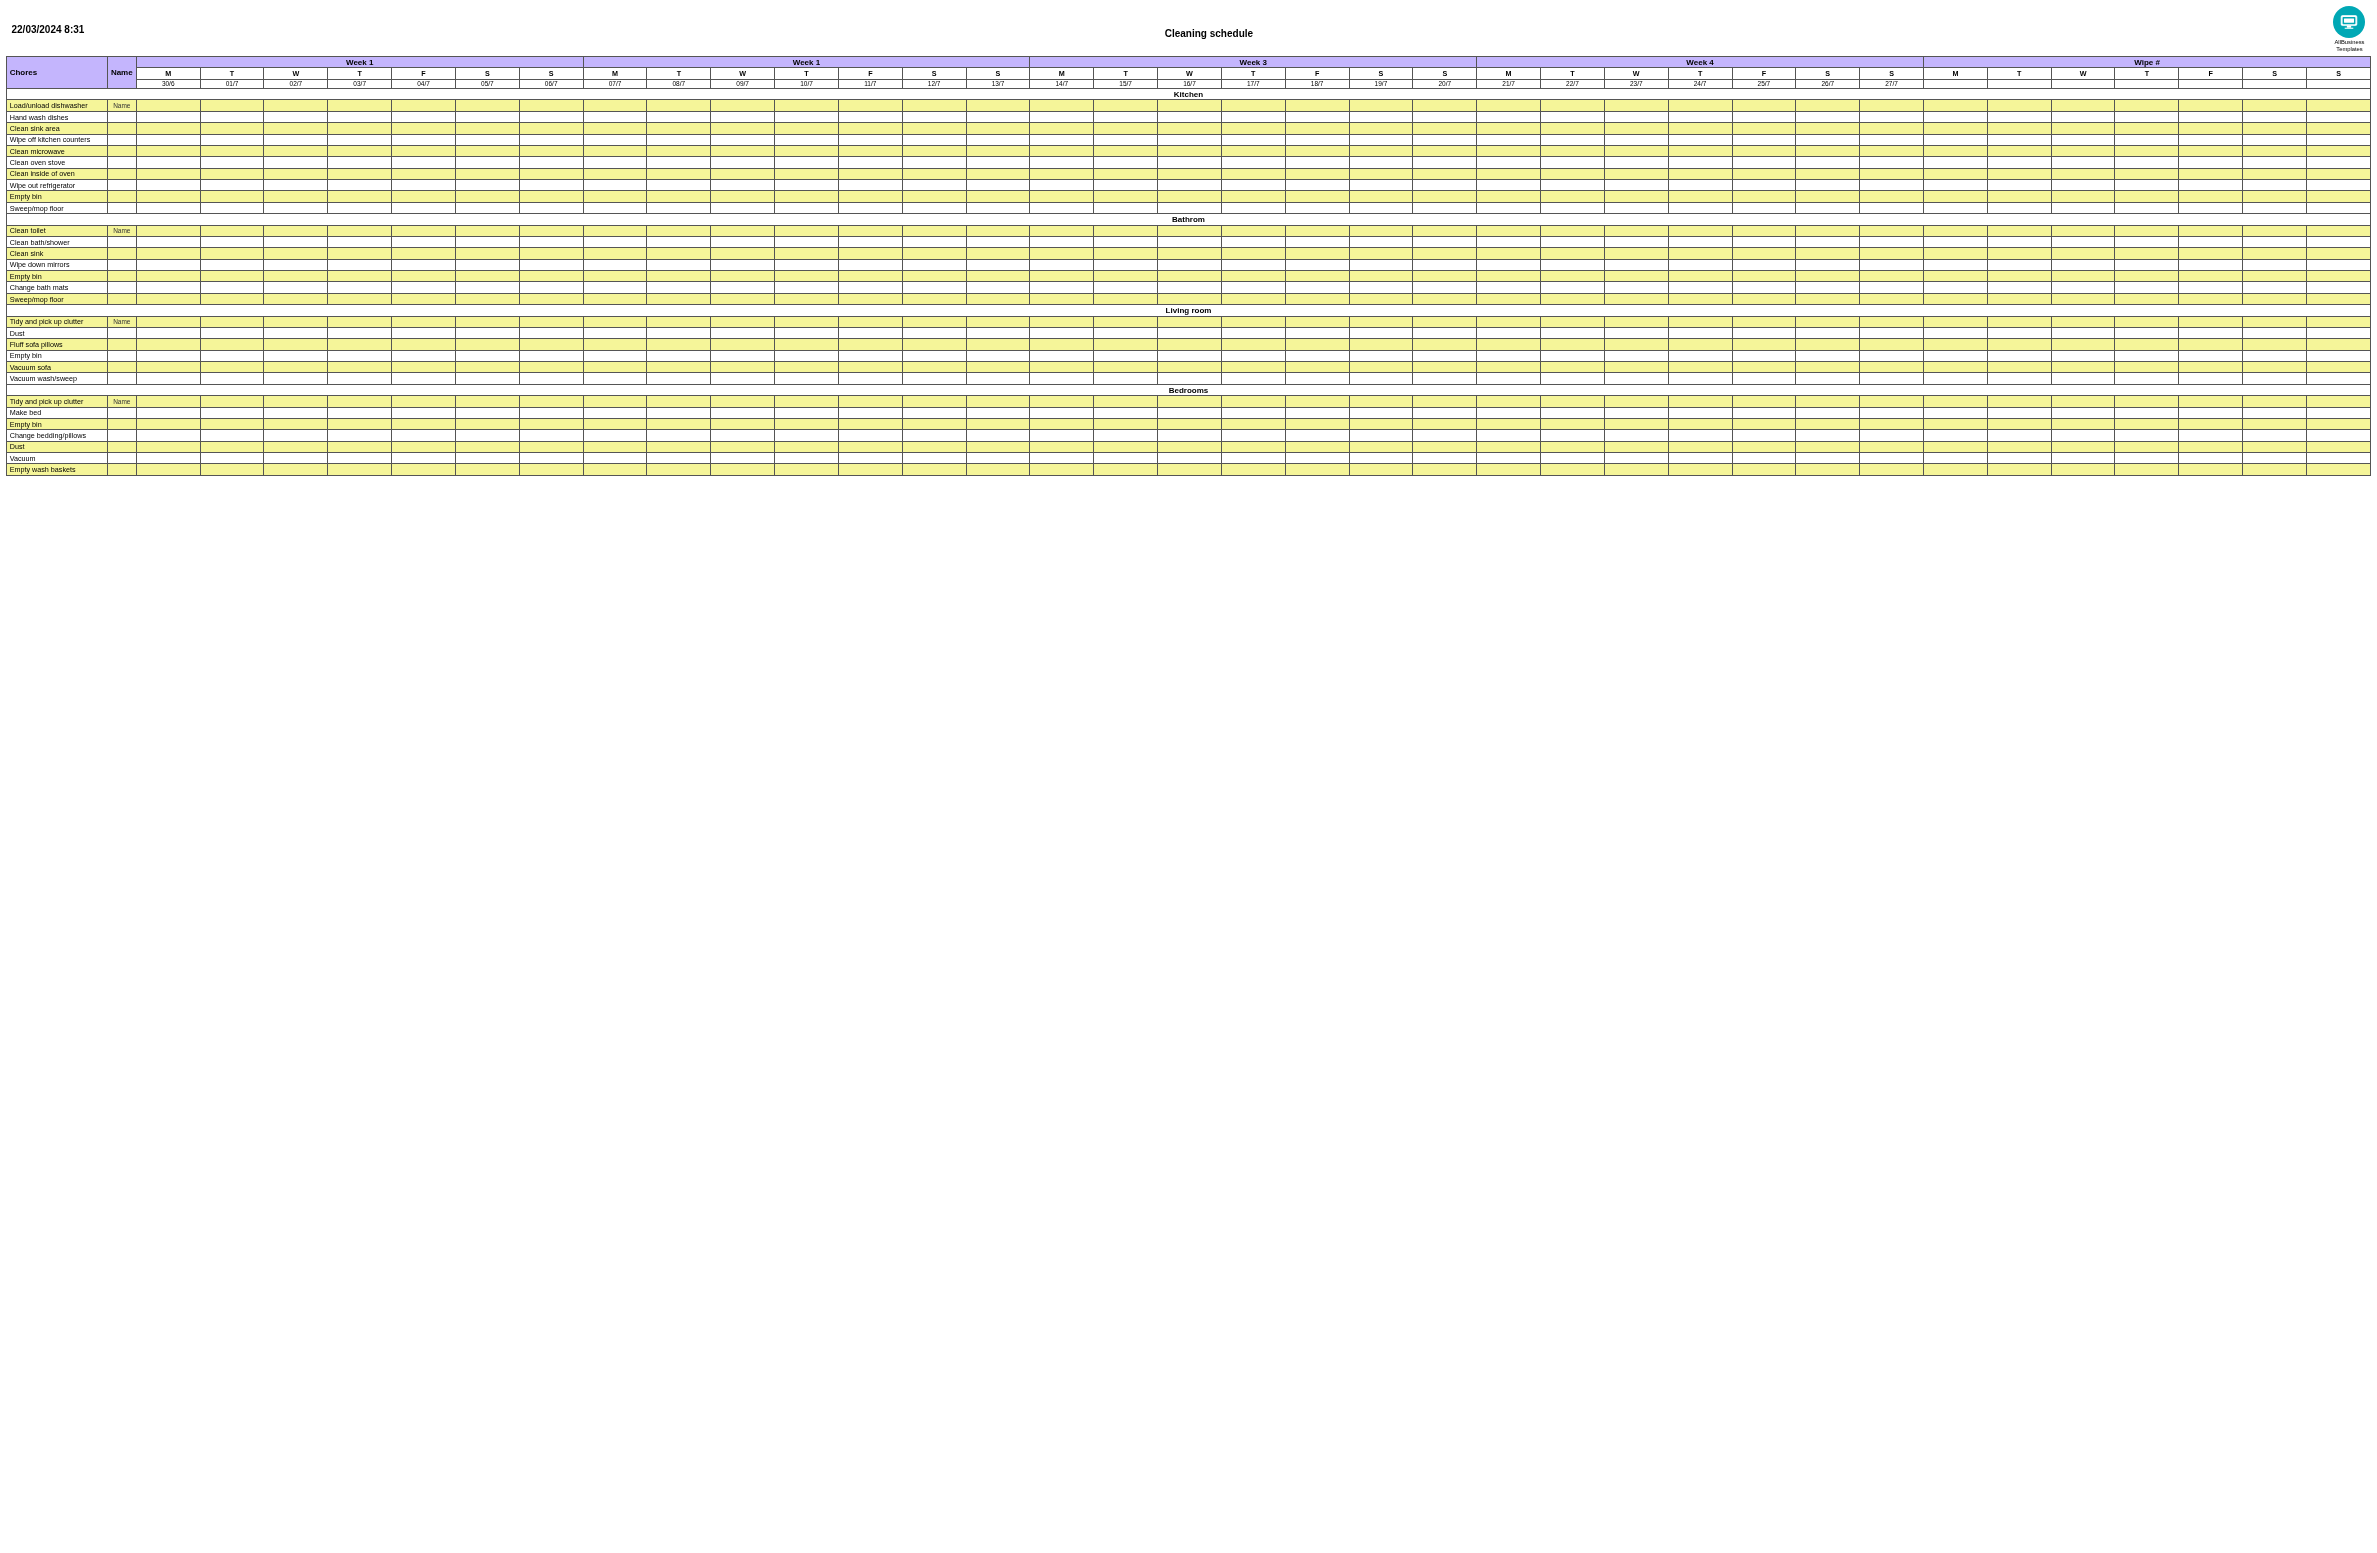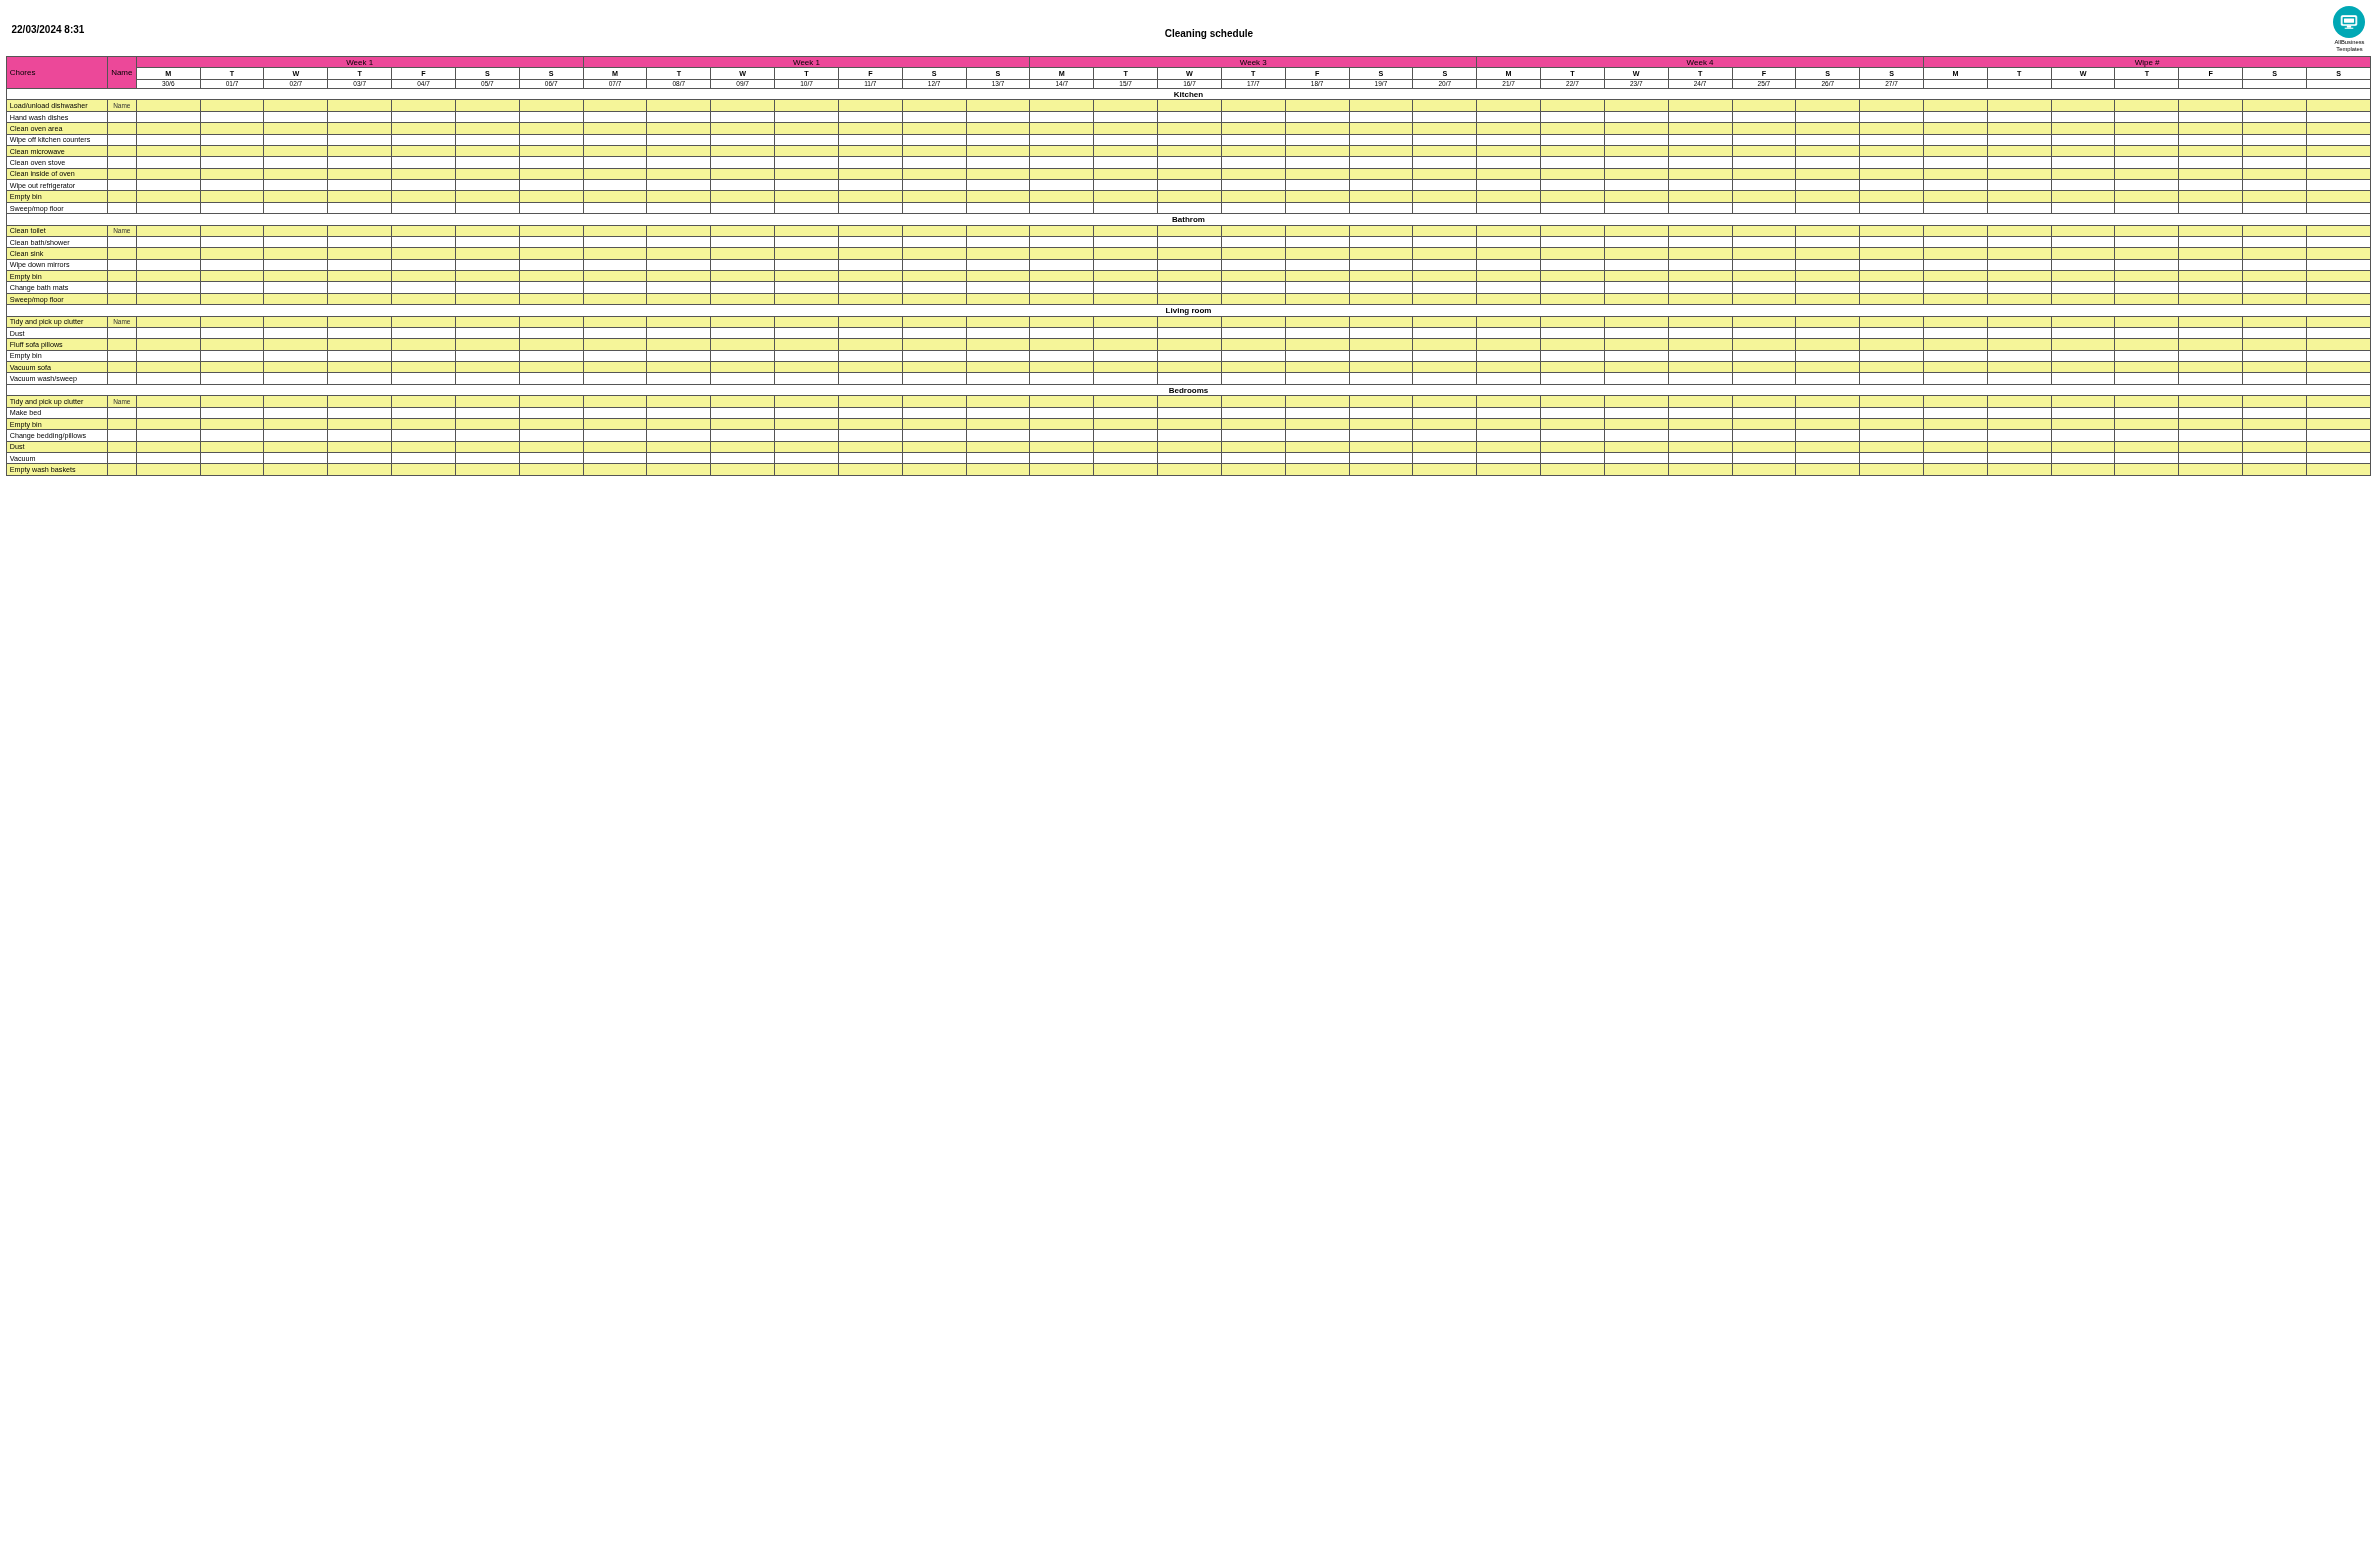--- a/index.html
+++ b/index.html
@@ -75,22 +75,22 @@
       padding-left: 2.9px;
     }
     .col-name {
       width: 29px;
     }
     .col-day {
       width: 20px;
     }
 
     .header-week th {
-      background: #ec4899;
-      font-weight: normal;
+      background: #c4b5fd;
+      font-weight: bold;
       font-size: 8px;
     }
     .header-days th {
       background: #fff;
       font-weight: bold;
     }
     .header-dates td, .header-dates th {
       background: #fff;
       font-size: 6.5px;
     }
@@ -305,21 +305,21 @@
           <td class="col-day"></td>
           <td class="col-day"></td>
           <td class="col-day"></td>
           <td class="col-day"></td>
           <td class="col-day"></td>
           <td class="col-day"></td>
           <td class="col-day"></td>
           <td class="col-day"></td>
         </tr>
         <tr class="row-yellow">
-          <td class="chore-name">Clean oven area</td>
+          <td class="chore-name">Clean sink area</td>
           <td class="name-cell"></td>
           <td class="col-day"></td>
           <td class="col-day"></td>
           <td class="col-day"></td>
           <td class="col-day"></td>
           <td class="col-day"></td>
           <td class="col-day"></td>
           <td class="col-day"></td>
           <td class="col-day"></td>
           <td class="col-day"></td>

